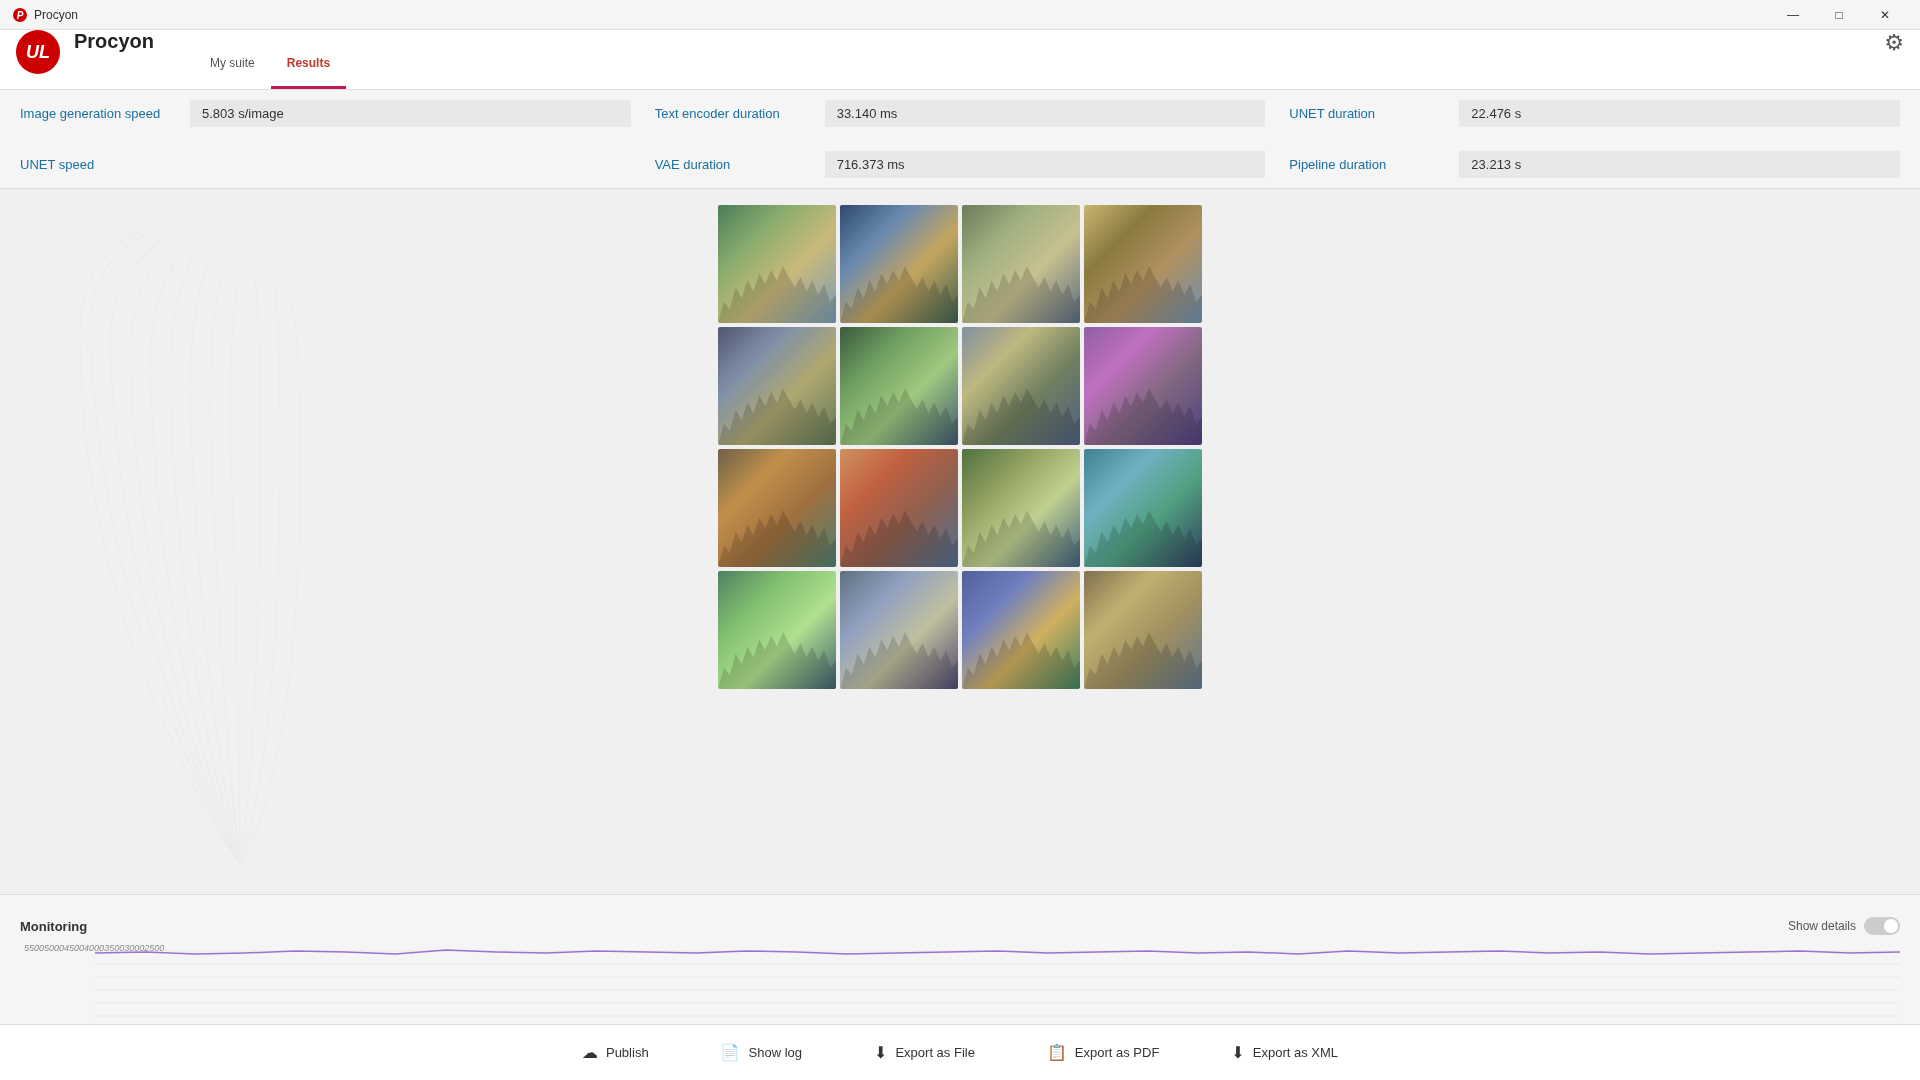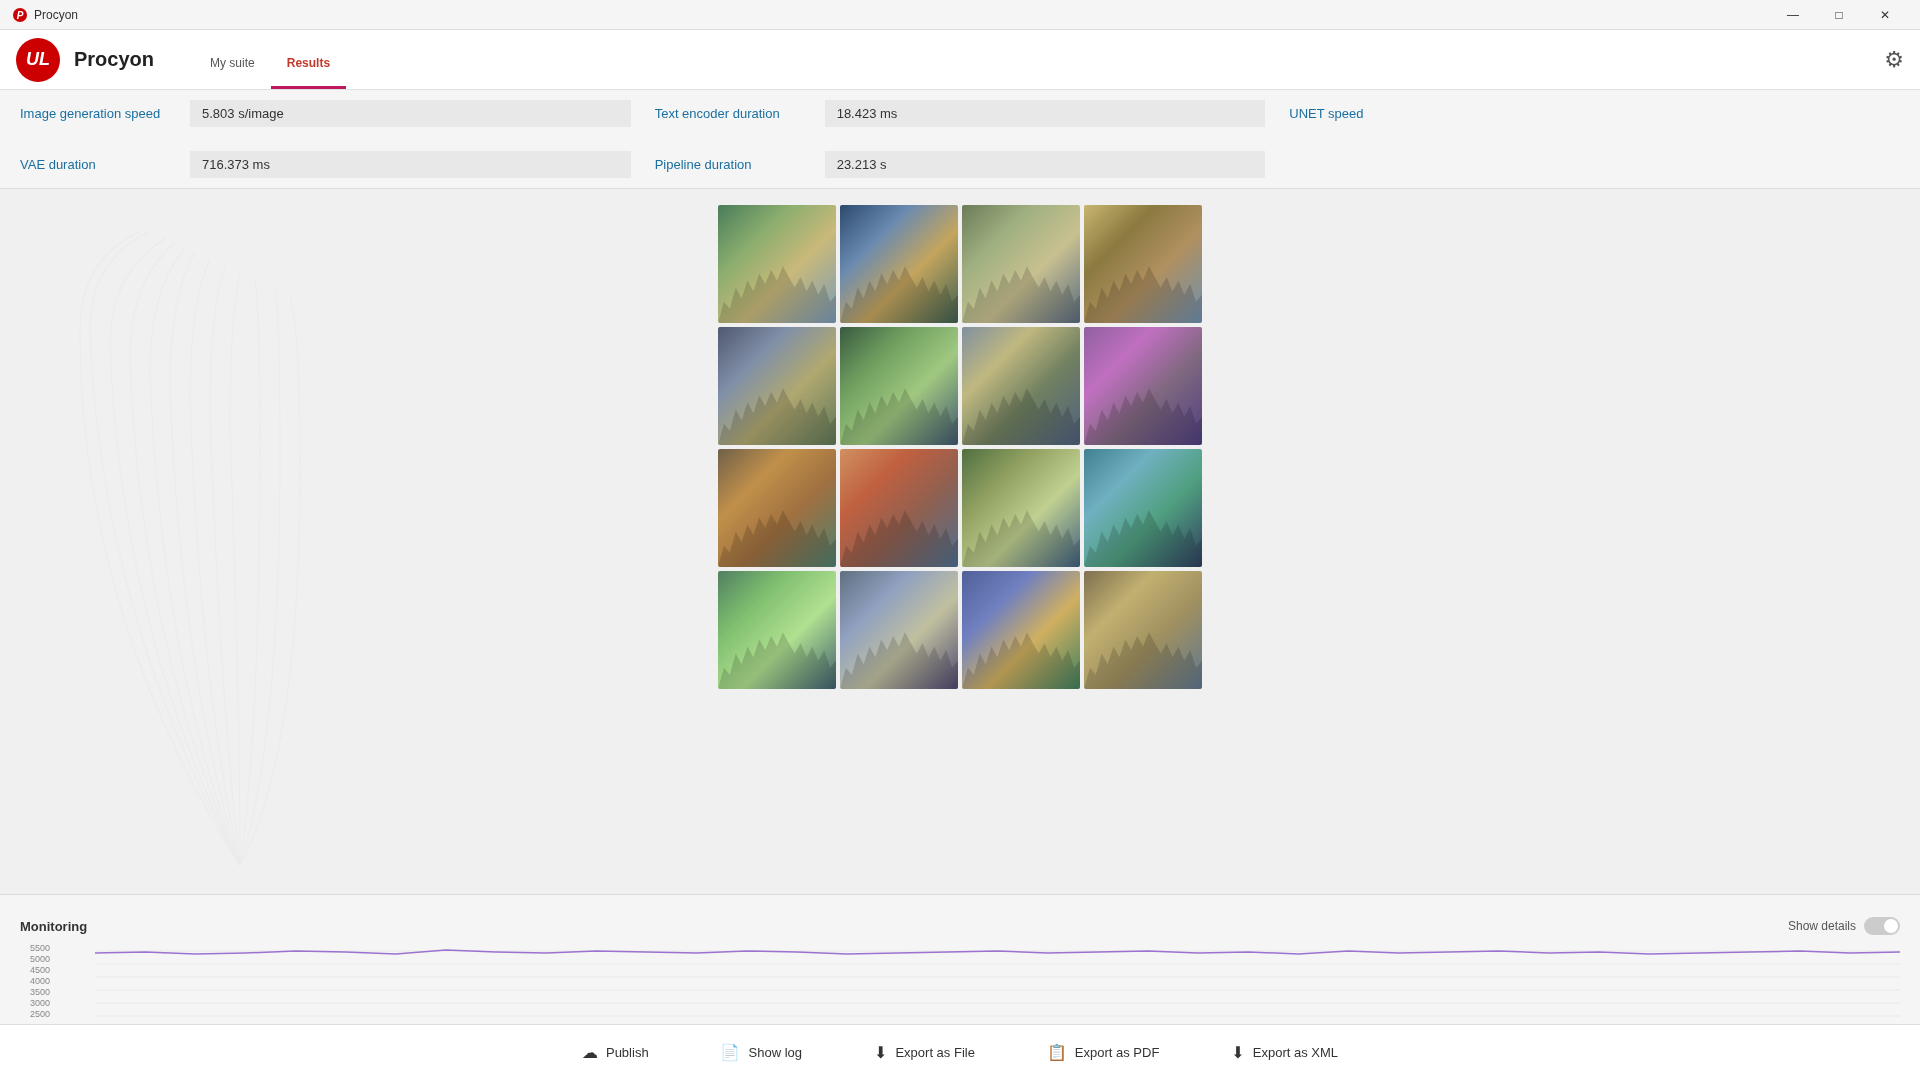--- a/index.html
+++ b/index.html
@@ -48,21 +48,21 @@
       display: flex;
       align-items: center;
       justify-content: center;
     }
 
     
     .app-bar {
       background: #fff;
       height: 60px;
       display: flex;
-      align-items: center;
+      align-items: flex-start;
       padding: 0 16px;
       border-bottom: 1px solid #e0e0e0;
       flex-shrink: 0;
     }
     .app-logo {
       width: 44px;
       height: 44px;
       border-radius: 50%;
       background: #cc0000;
       display: flex;
@@ -255,30 +255,31 @@
       height: 14px;
       background: #fff;
       border-radius: 50%;
     }
     .chart-area {
       height: 80px;
       position: relative;
     }
     .chart-y-labels {
       position: absolute;
-      left: 10px;
+      left: 4px;
       top: 0;
       bottom: 0;
       width: 70px;
       display: flex;
-      flex-direction: column;
+      flex-direction: row;
       justify-content: space-between;
       font-size: 9px;
       color: #888;
       padding: 2px 0;
+      font-style: italic;
     }
     .chart-svg-container {
       position: absolute;
       left: 75px;
       top: 0;
       right: 0;
       bottom: 0;
     }
 
     
@@ -339,21 +340,25 @@
   <span class="settings-icon">⚙</span>
 </div>
 
 <div class="stats-bar">
   <div class="stat-row">
     <span class="stat-label">Image generation speed</span>
     <span class="stat-value">5.803 s/image</span>
   </div>
   <div class="stat-row">
     <span class="stat-label">Text encoder duration</span>
-    <span class="stat-value">18.423 ms</span>
+    <span class="stat-value">33.140 ms</span>
+  </div>
+  <div class="stat-row">
+    <span class="stat-label">UNET duration</span>
+    <span class="stat-value">22.476 s</span>
   </div>
   <div class="stat-row">
     <span class="stat-label">UNET speed</span>
   </div>
   <div class="stat-row">
     <span class="stat-label">VAE duration</span>
     <span class="stat-value">716.373 ms</span>
   </div>
   <div class="stat-row">
     <span class="stat-label">Pipeline duration</span>

